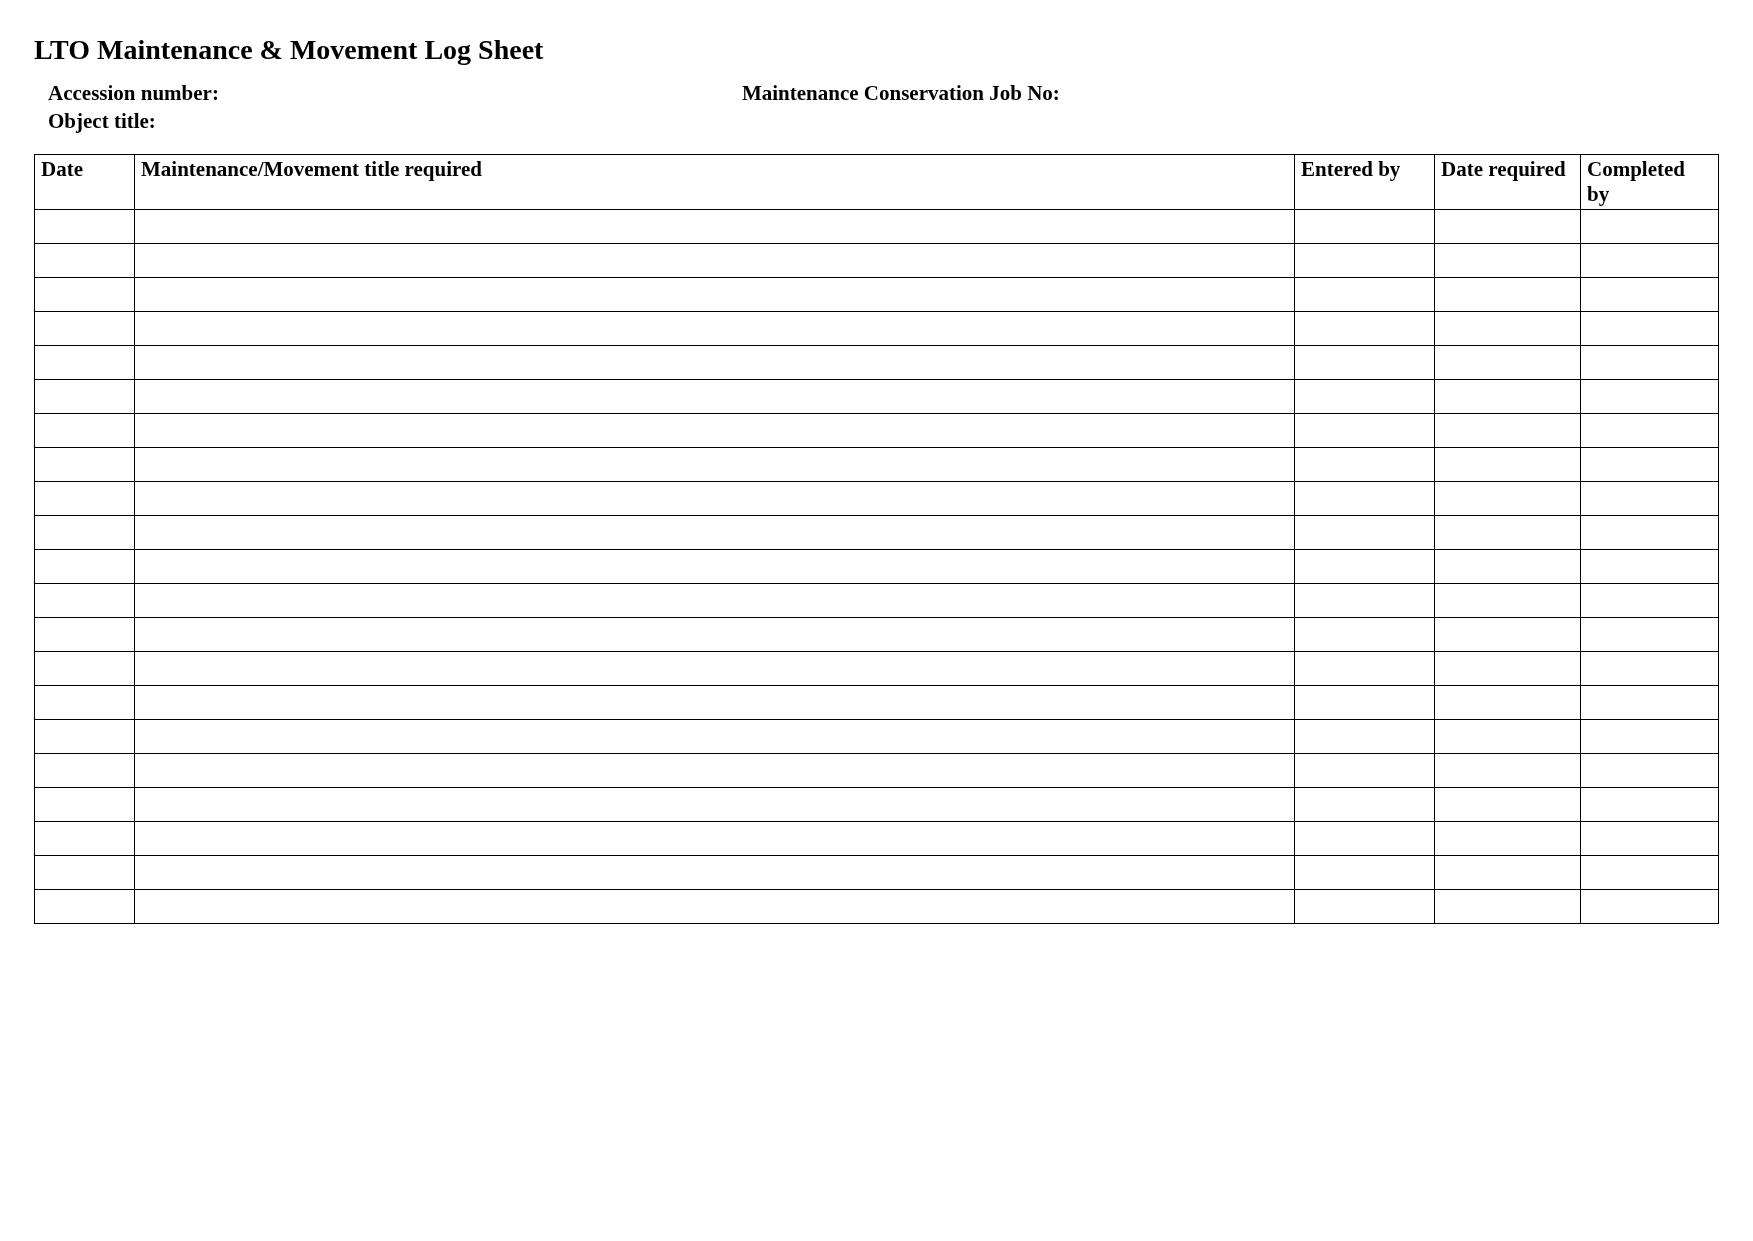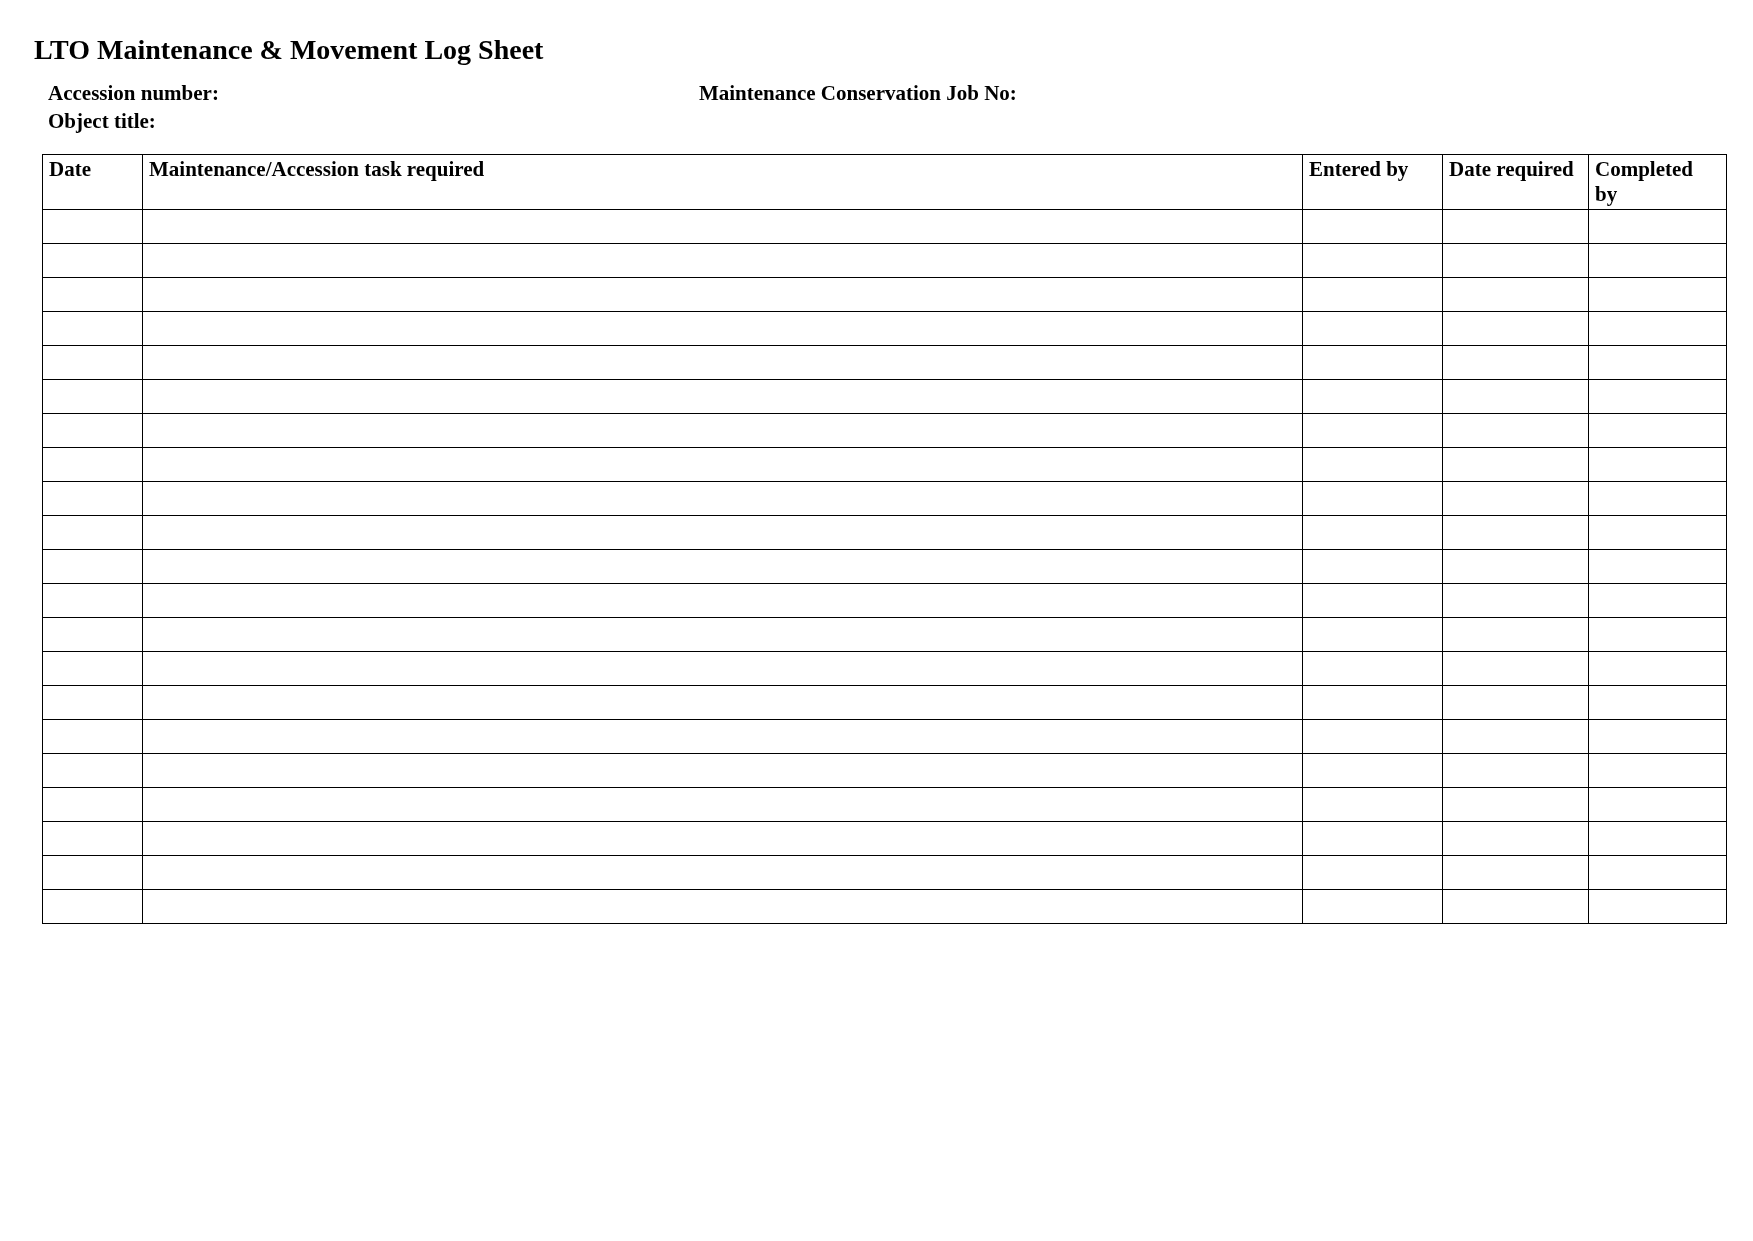--- a/index.html
+++ b/index.html
@@ -14,29 +14,29 @@
     h1.title {
       font-size: 28px;
       font-weight: bold;
       margin: 0 0 13px 0;
     }
     .meta {
       display: flex;
       margin: 0 0 18px 14px;
       font-size: 21px;
       font-weight: bold;
+      gap: 43px;
     }
     .meta-left { }
     .meta-right { margin-left: 480px; text-align: center; }
     .meta-line { line-height: 1.35; }
     table.log {
       border-collapse: collapse;
       width: 100%;
       table-layout: fixed;
-      margin-left: 8px;
     }
     table.log th, table.log td {
       border: 1.5px solid #000;
       padding: 2px 6px;
       font-size: 21px;
       text-align: left;
       vertical-align: top;
     }
     table.log th {
       font-weight: bold;
@@ -80,21 +80,21 @@
   <colgroup>
     <col class="c-date">
     <col class="c-task">
     <col class="c-entered">
     <col class="c-datecomp">
     <col class="c-compby">
   </colgroup>
   <thead>
     <tr>
       <th>Date</th>
-      <th>Maintenance/Accession task required</th>
+      <th>Maintenance/Movement title required</th>
       <th>Entered by</th>
       <th>Date required</th>
       <th>Completed by</th>
     </tr>
   </thead>
   <tbody>
       <tr>
         <td></td>
         <td></td>
         <td></td>

